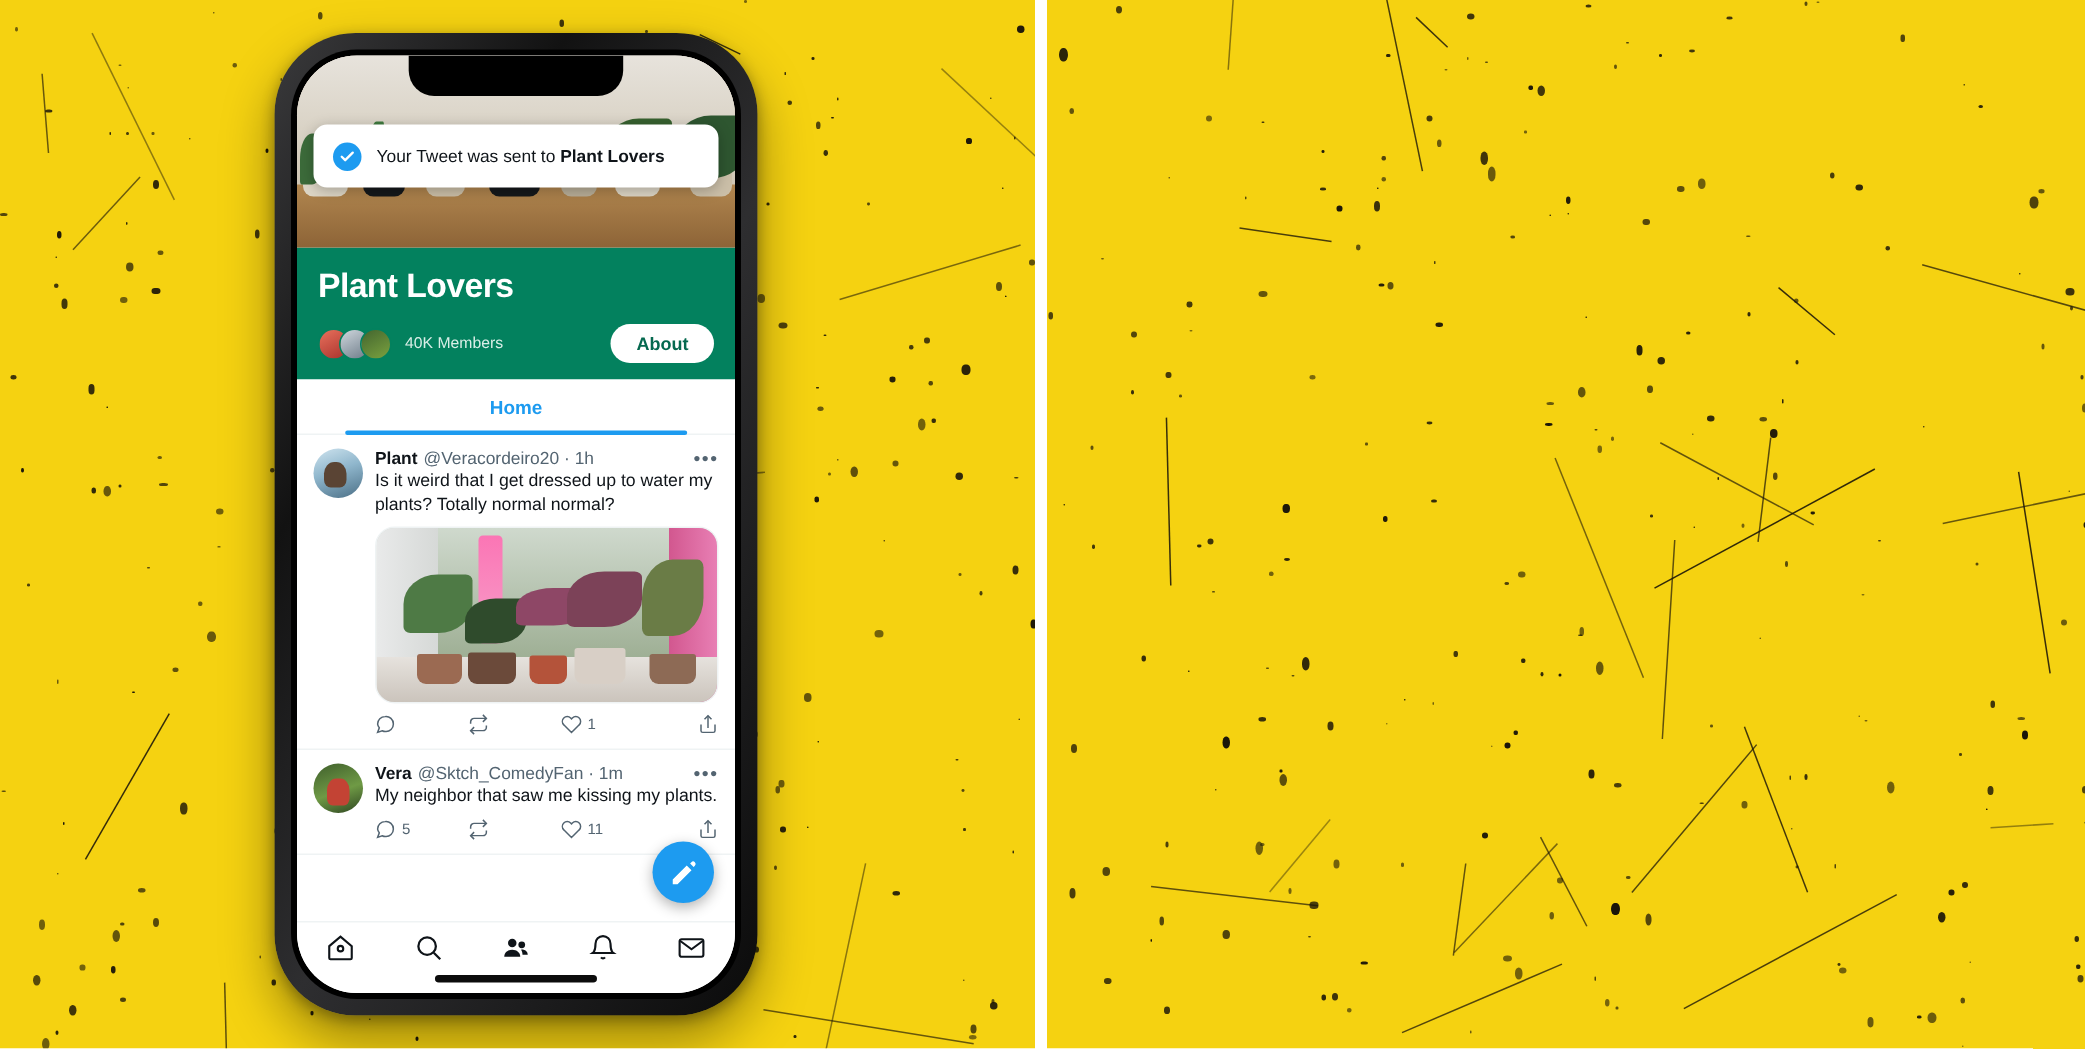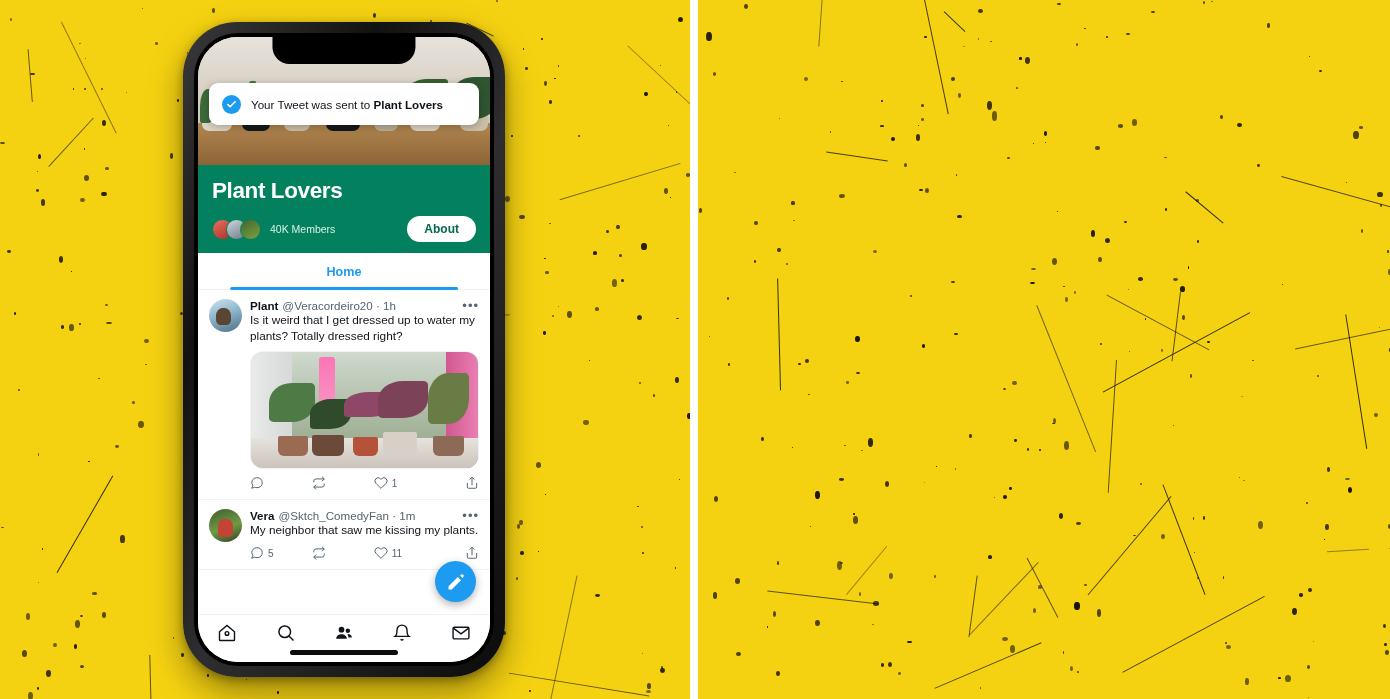--- a/index.html
+++ b/index.html
@@ -472,21 +472,21 @@
           <div class="feed">
 
             <div class="tweet">
               <div class="avatar av-vera"></div>
               <div class="tw-body">
                 <div class="tw-head">
                   <span class="tw-name">Plant</span>
                   <span class="tw-handle"><span>@Veracordeiro20</span> <span>·</span> <span>1h</span></span>
                   <span class="tw-dots">•••</span>
                 </div>
-                <div class="tw-text">Is it weird that I get dressed up to water my plants? Totally dressed right?</div>
+                <div class="tw-text">Is it weird that I get dressed up to water my plants? Totally normal normal?</div>
                 <div class="tw-photo">
                   <div class="plantpic">
                     <div class="pp-wallL"></div>
                       <div class="pp-sky"></div>
                       <div class="pp-wallR"></div>
                     <div class="pp-glow"></div>
                       <div class="pp-sill"></div>
                     <div class="pp-leaf" style="left:8%;top:26%;width:20%;height:34%;background:#4e7a45;"></div>
                     <div class="pp-pot" style="left:12%;width:13%;height:17%;background:#9b6a52;"></div>
                     <div class="pp-leaf" style="left:26%;top:40%;width:18%;height:26%;background:#2f4b2c;"></div>

